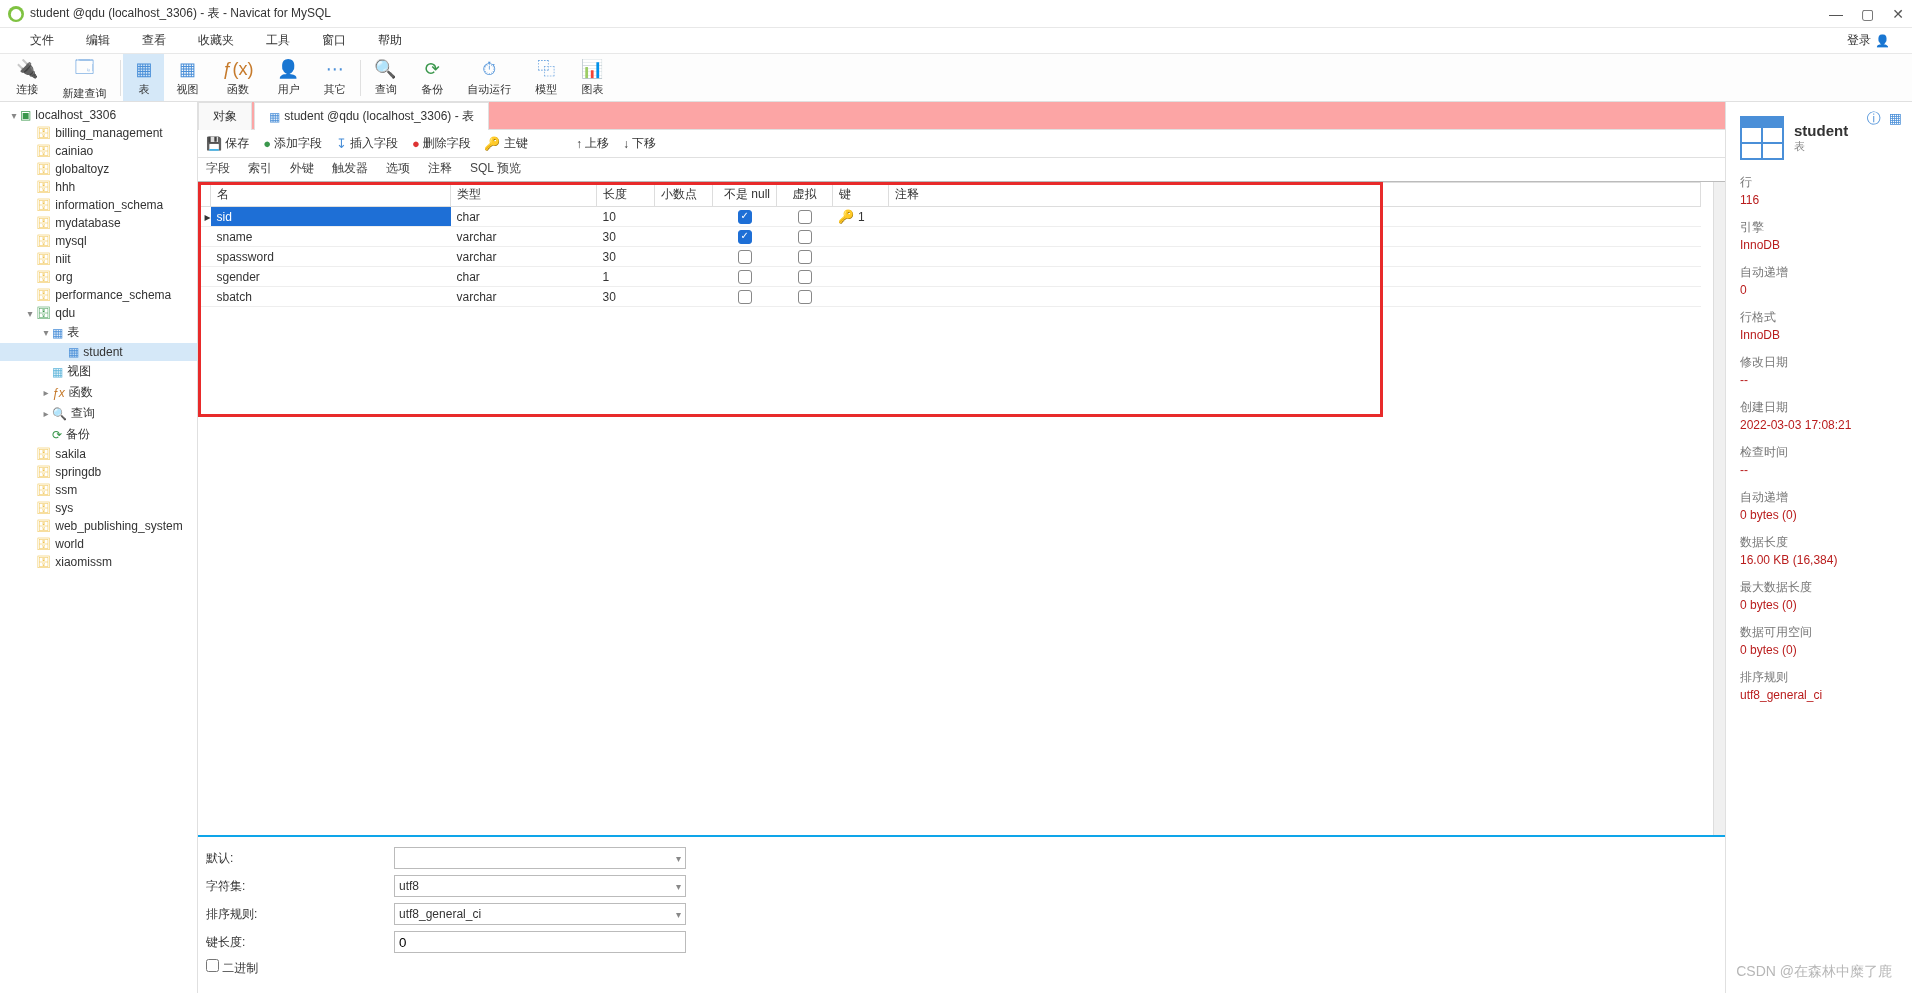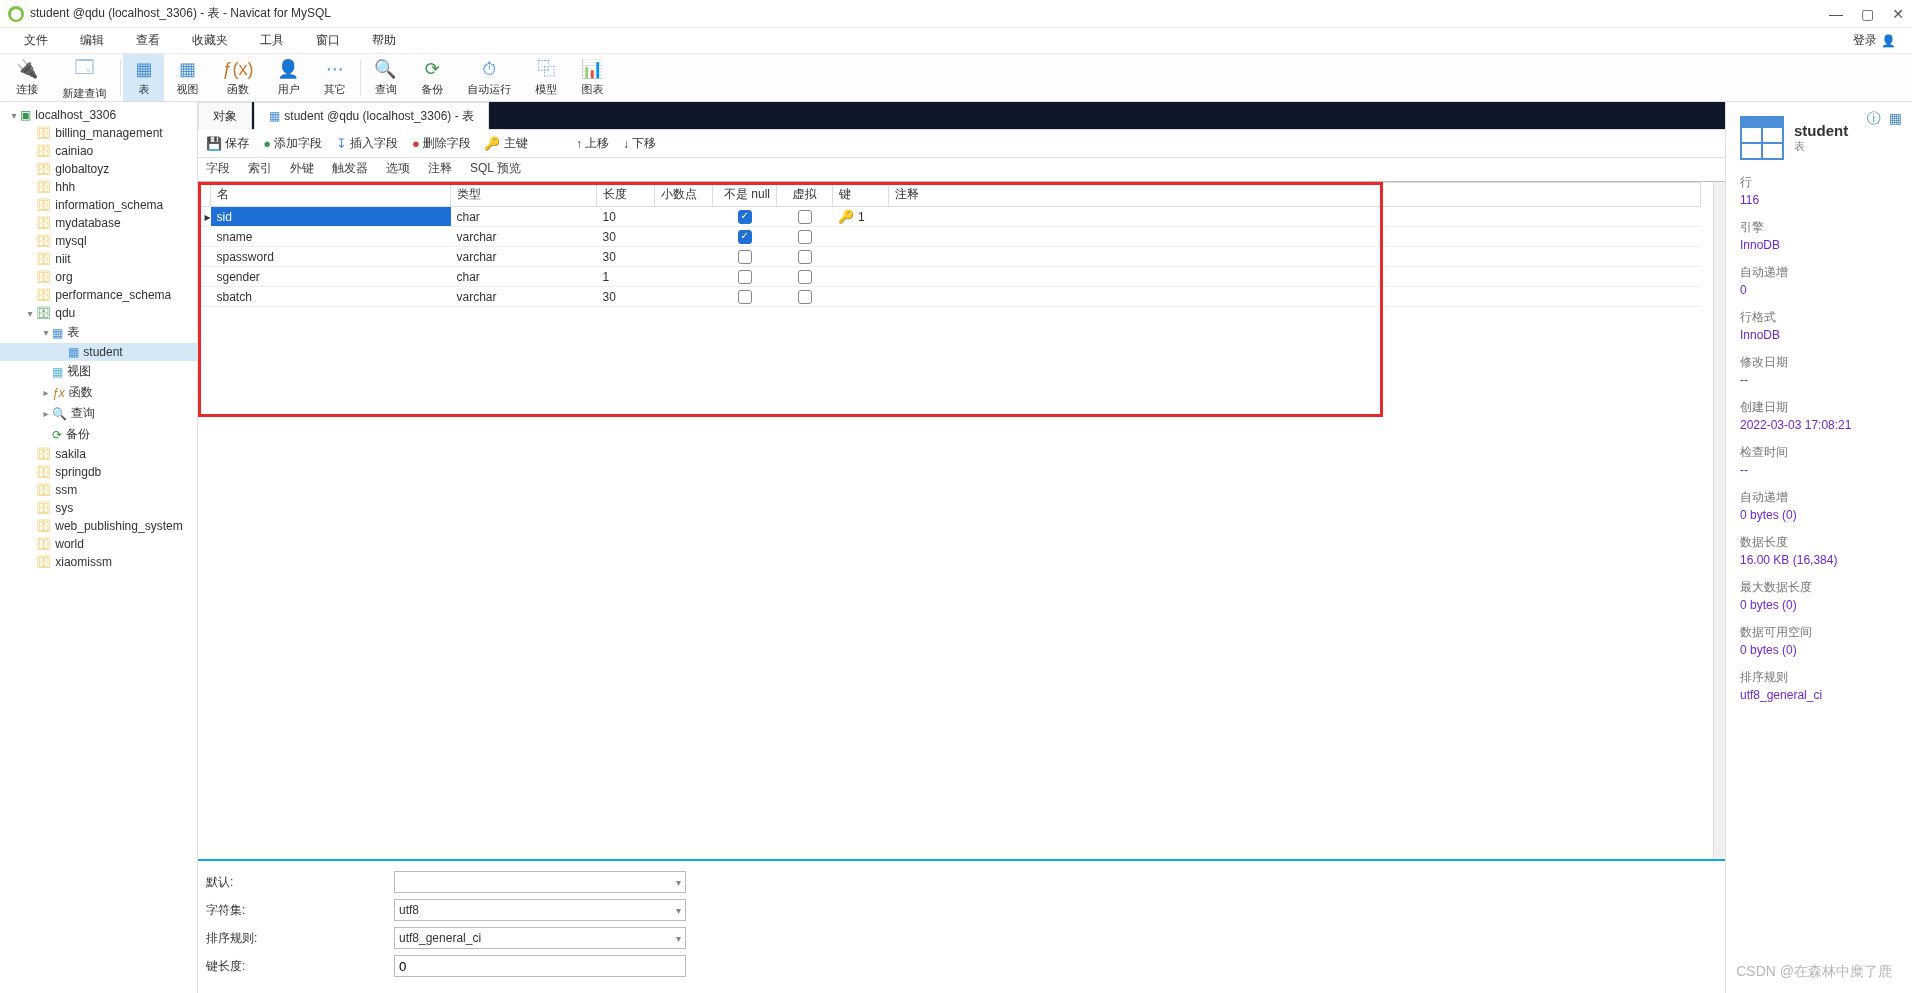--- a/index.html
+++ b/index.html
@@ -2,21 +2,21 @@
 <html><head>
 <meta charset="utf-8">
 <style>
 * { box-sizing: border-box; margin: 0; padding: 0; }
 body { font-family: "Microsoft YaHei", "Segoe UI", sans-serif; font-size: 12px; color: #333; background: #fff; overflow: hidden; }
 .titlebar { height: 28px; display: flex; align-items: center; padding: 0 8px; background: #fff; border-bottom: 1px solid #e8e8e8; }
 .titlebar .app-icon { width: 16px; height: 16px; background: #7fc241; border-radius: 8px; margin-right: 6px; display: flex; align-items: center; justify-content: center; color: #fff; font-size: 10px; font-weight: bold; }
 .titlebar .title { flex: 1; font-size: 12px; }
 .titlebar .win-btns { display: flex; gap: 18px; font-size: 14px; color: #555; }
 .titlebar .win-btns span { cursor: pointer; }
-.menubar { height: 26px; display: flex; align-items: center; padding: 0 16px; border-bottom: 1px solid #e8e8e8; gap: 16px; }
+.menubar { height: 26px; display: flex; align-items: center; padding: 0 22px; border-bottom: 1px solid #e8e8e8; gap: 16px; }
 .menubar .menu-item { padding: 2px 8px; cursor: pointer; }
 .menubar .login { margin-left: auto; display: flex; align-items: center; gap: 4px; }
 .toolbar { height: 48px; display: flex; align-items: center; background: #fdfdfd; border-bottom: 1px solid #e0e0e0; padding: 0 4px; }
 .toolbar .tb-item { display: flex; flex-direction: column; align-items: center; justify-content: center; padding: 2px 12px; cursor: pointer; height: 100%; font-size: 11px; color: #333; }
 .toolbar .tb-item.active { background: #d5e8f8; }
 .toolbar .tb-icon { font-size: 18px; margin-bottom: 2px; color: #4a8fd8; }
 .sep { width: 1px; height: 36px; background: #e0e0e0; margin: 0 2px; }
 .body { display: flex; height: calc(100vh - 102px); }
 .sidebar { width: 198px; border-right: 1px solid #e0e0e0; overflow-y: auto; padding: 4px 0; background: #fff; }
 .tree { list-style: none; }
@@ -25,21 +25,21 @@
 .tree li .db-icon { color: #f0c34e; margin-right: 4px; font-size: 12px; }
 .tree li .conn-icon { color: #3a974c; margin-right: 4px; }
 .tree li .tbl-icon { color: #4a8fd8; margin-right: 4px; }
 .tree li .fld-icon { color: #888; margin-right: 4px; }
 .tree li.indent1 { padding-left: 24px; }
 .tree li.indent2 { padding-left: 40px; }
 .tree li.indent3 { padding-left: 56px; }
 .tree li.selected { background: #d5e8f8; }
 .fx-icon { color: #c67a2b; font-style: italic; margin-right: 4px; }
 .main { flex: 1; display: flex; flex-direction: column; border-right: 1px solid #e0e0e0; }
-.tabs { height: 28px; display: flex; align-items: center; border-bottom: 1px solid #e0e0e0; background: #0f172a; }
+.tabs { height: 28px; display: flex; align-items: flex-start; border-bottom: 1px solid #e0e0e0; background: #fca5a5; }
 .tab { padding: 5px 14px; border: 1px solid #e0e0e0; border-bottom: none; background: #f9f9f9; font-size: 12px; cursor: pointer; margin-right: 2px; display: flex; align-items: center; gap: 4px; }
 .tab.active { background: #fff; }
 .sub-toolbar { height: 28px; display: flex; align-items: center; padding: 0 8px; gap: 14px; border-bottom: 1px solid #e0e0e0; font-size: 12px; }
 .sub-toolbar .sbtn { display: flex; align-items: center; gap: 3px; cursor: pointer; color: #333; }
 .sub-toolbar .si { color: #4a8fd8; font-size: 13px; }
 .tab-strip { height: 24px; display: flex; align-items: center; padding: 0 8px; gap: 18px; border-bottom: 1px solid #bbb; font-size: 12px; }
 .tab-strip .ts { cursor: pointer; color: #444; padding-bottom: 2px; }
 .grid-wrap { flex: 1; position: relative; display: flex; overflow: hidden; }
 .grid { flex: 1; overflow: auto; position: relative; }
 .grid table { border-collapse: collapse; width: calc(100% - 12px); table-layout: fixed; }
@@ -60,21 +60,21 @@
 .form-row .combo .arrow { color: #888; font-size: 10px; }
 .form-row input[type="text"] { width: 292px; height: 22px; border: 1px solid #bbb; padding: 0 4px; }
 .rightpanel { width: 186px; padding: 10px 14px; overflow-y: auto; position: relative; }
 .rightpanel .top-icons { position: absolute; top: 8px; right: 10px; display: flex; gap: 8px; color: #4a8fd8; font-size: 14px; }
 .rp-header { display: flex; align-items: center; gap: 10px; margin-bottom: 14px; margin-top: 4px; }
 .big-icon-svg { width:44px; height:44px; }
 .rp-header .name { font-size: 15px; font-weight: bold; color: #333; }
 .rp-header .sub { font-size: 11px; color: #888; }
 .rp-block { margin-bottom: 12px; }
 .rp-block .k { color: #777; font-size: 12px; }
-.rp-block .v { font-size: 12px; color: #6d28d9; margin-top: 2px; }
+.rp-block .v { font-size: 12px; color: #b91c1c; margin-top: 2px; }
 .watermark { position: fixed; bottom: 12px; right: 20px; color: #b7b7b7; font-size: 14px; pointer-events: none; }
 </style>
 </head>
 <body>
 
 <div class="titlebar">
   <span class="app-icon">⬤</span>
   <span class="title">student @qdu (localhost_3306) - 表 - Navicat for MySQL</span>
   <div class="win-btns">
     <span>—</span>
@@ -339,20 +339,23 @@
           <span class="lbl">排序规则:</span>
           <div class="combo">
             <span>utf8_general_ci</span>
             <span class="arrow">▾</span>
           </div>
         </div>
       <div class="form-row">
           <span class="lbl">键长度:</span>
           <input type="text" value="0" style="">
         </div>
+      <div class="form-row">
+          <label><input type="checkbox" style=""> <span>二进制</span></label>
+        </div>
     </div>
   </div>
 
   <div class="rightpanel">
     <div class="top-icons">
       <span>ⓘ</span>
       <span>▦</span>
     </div>
     <div class="rp-header">
       <svg class="big-icon-svg" viewBox="0 0 44 44">

